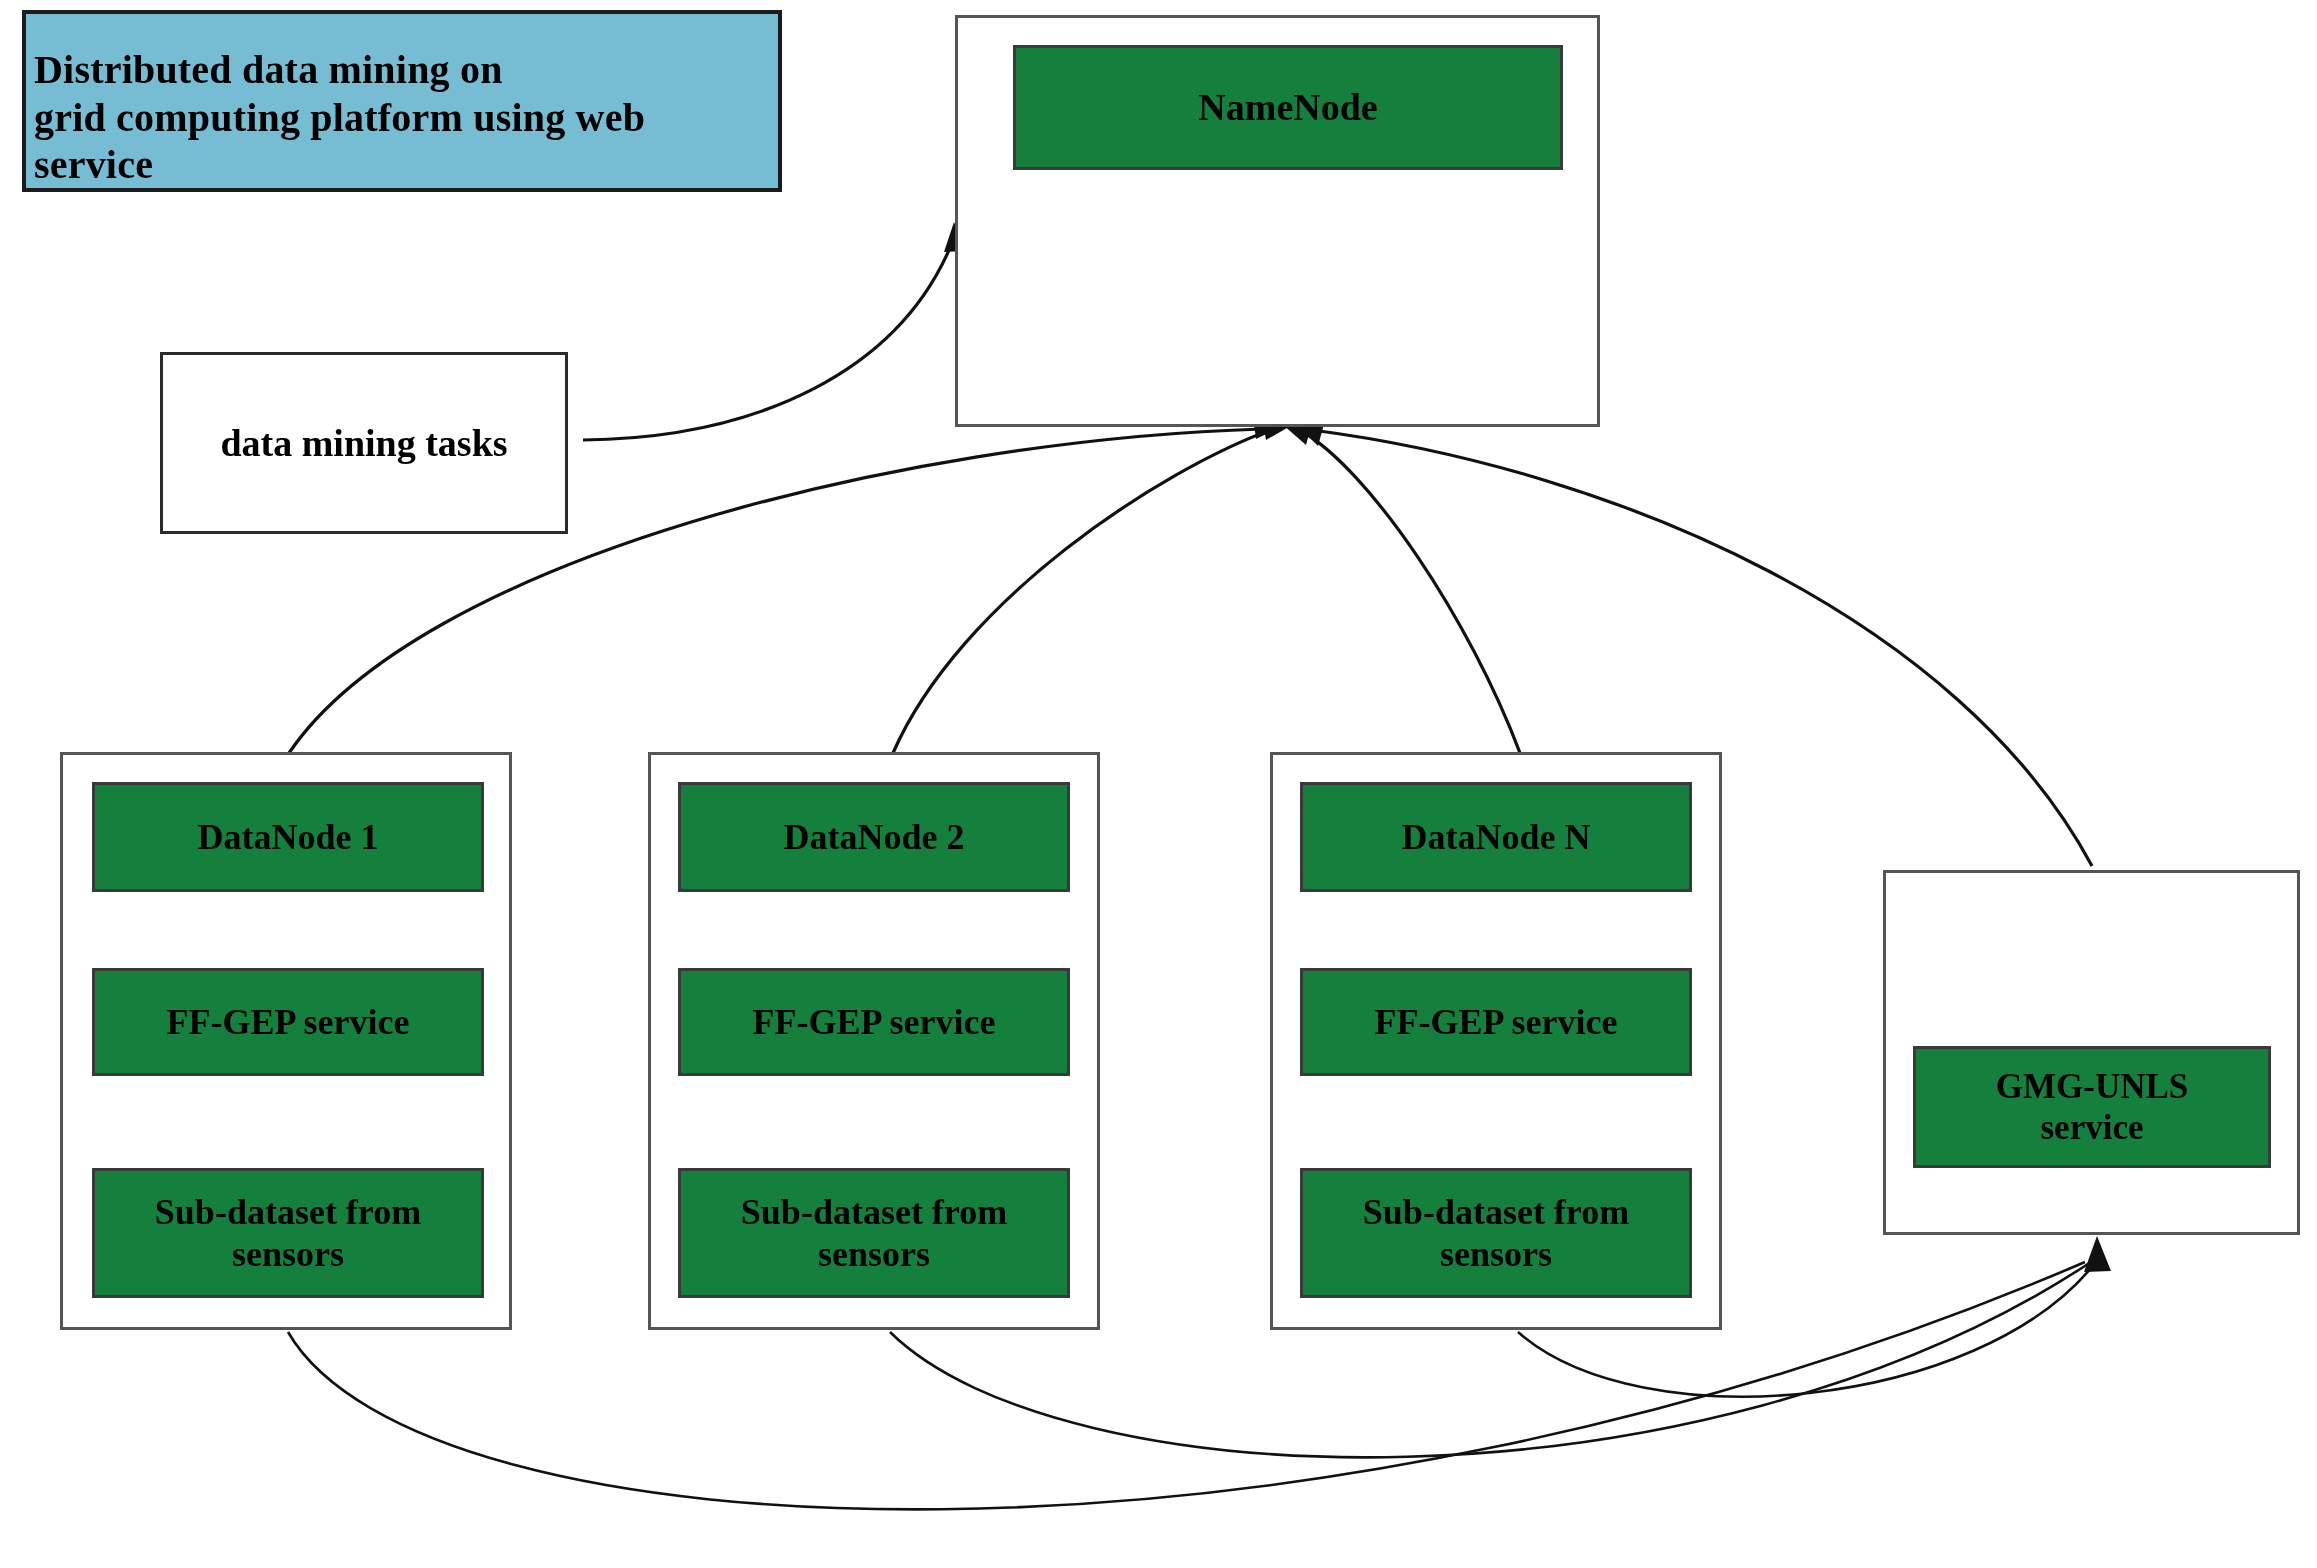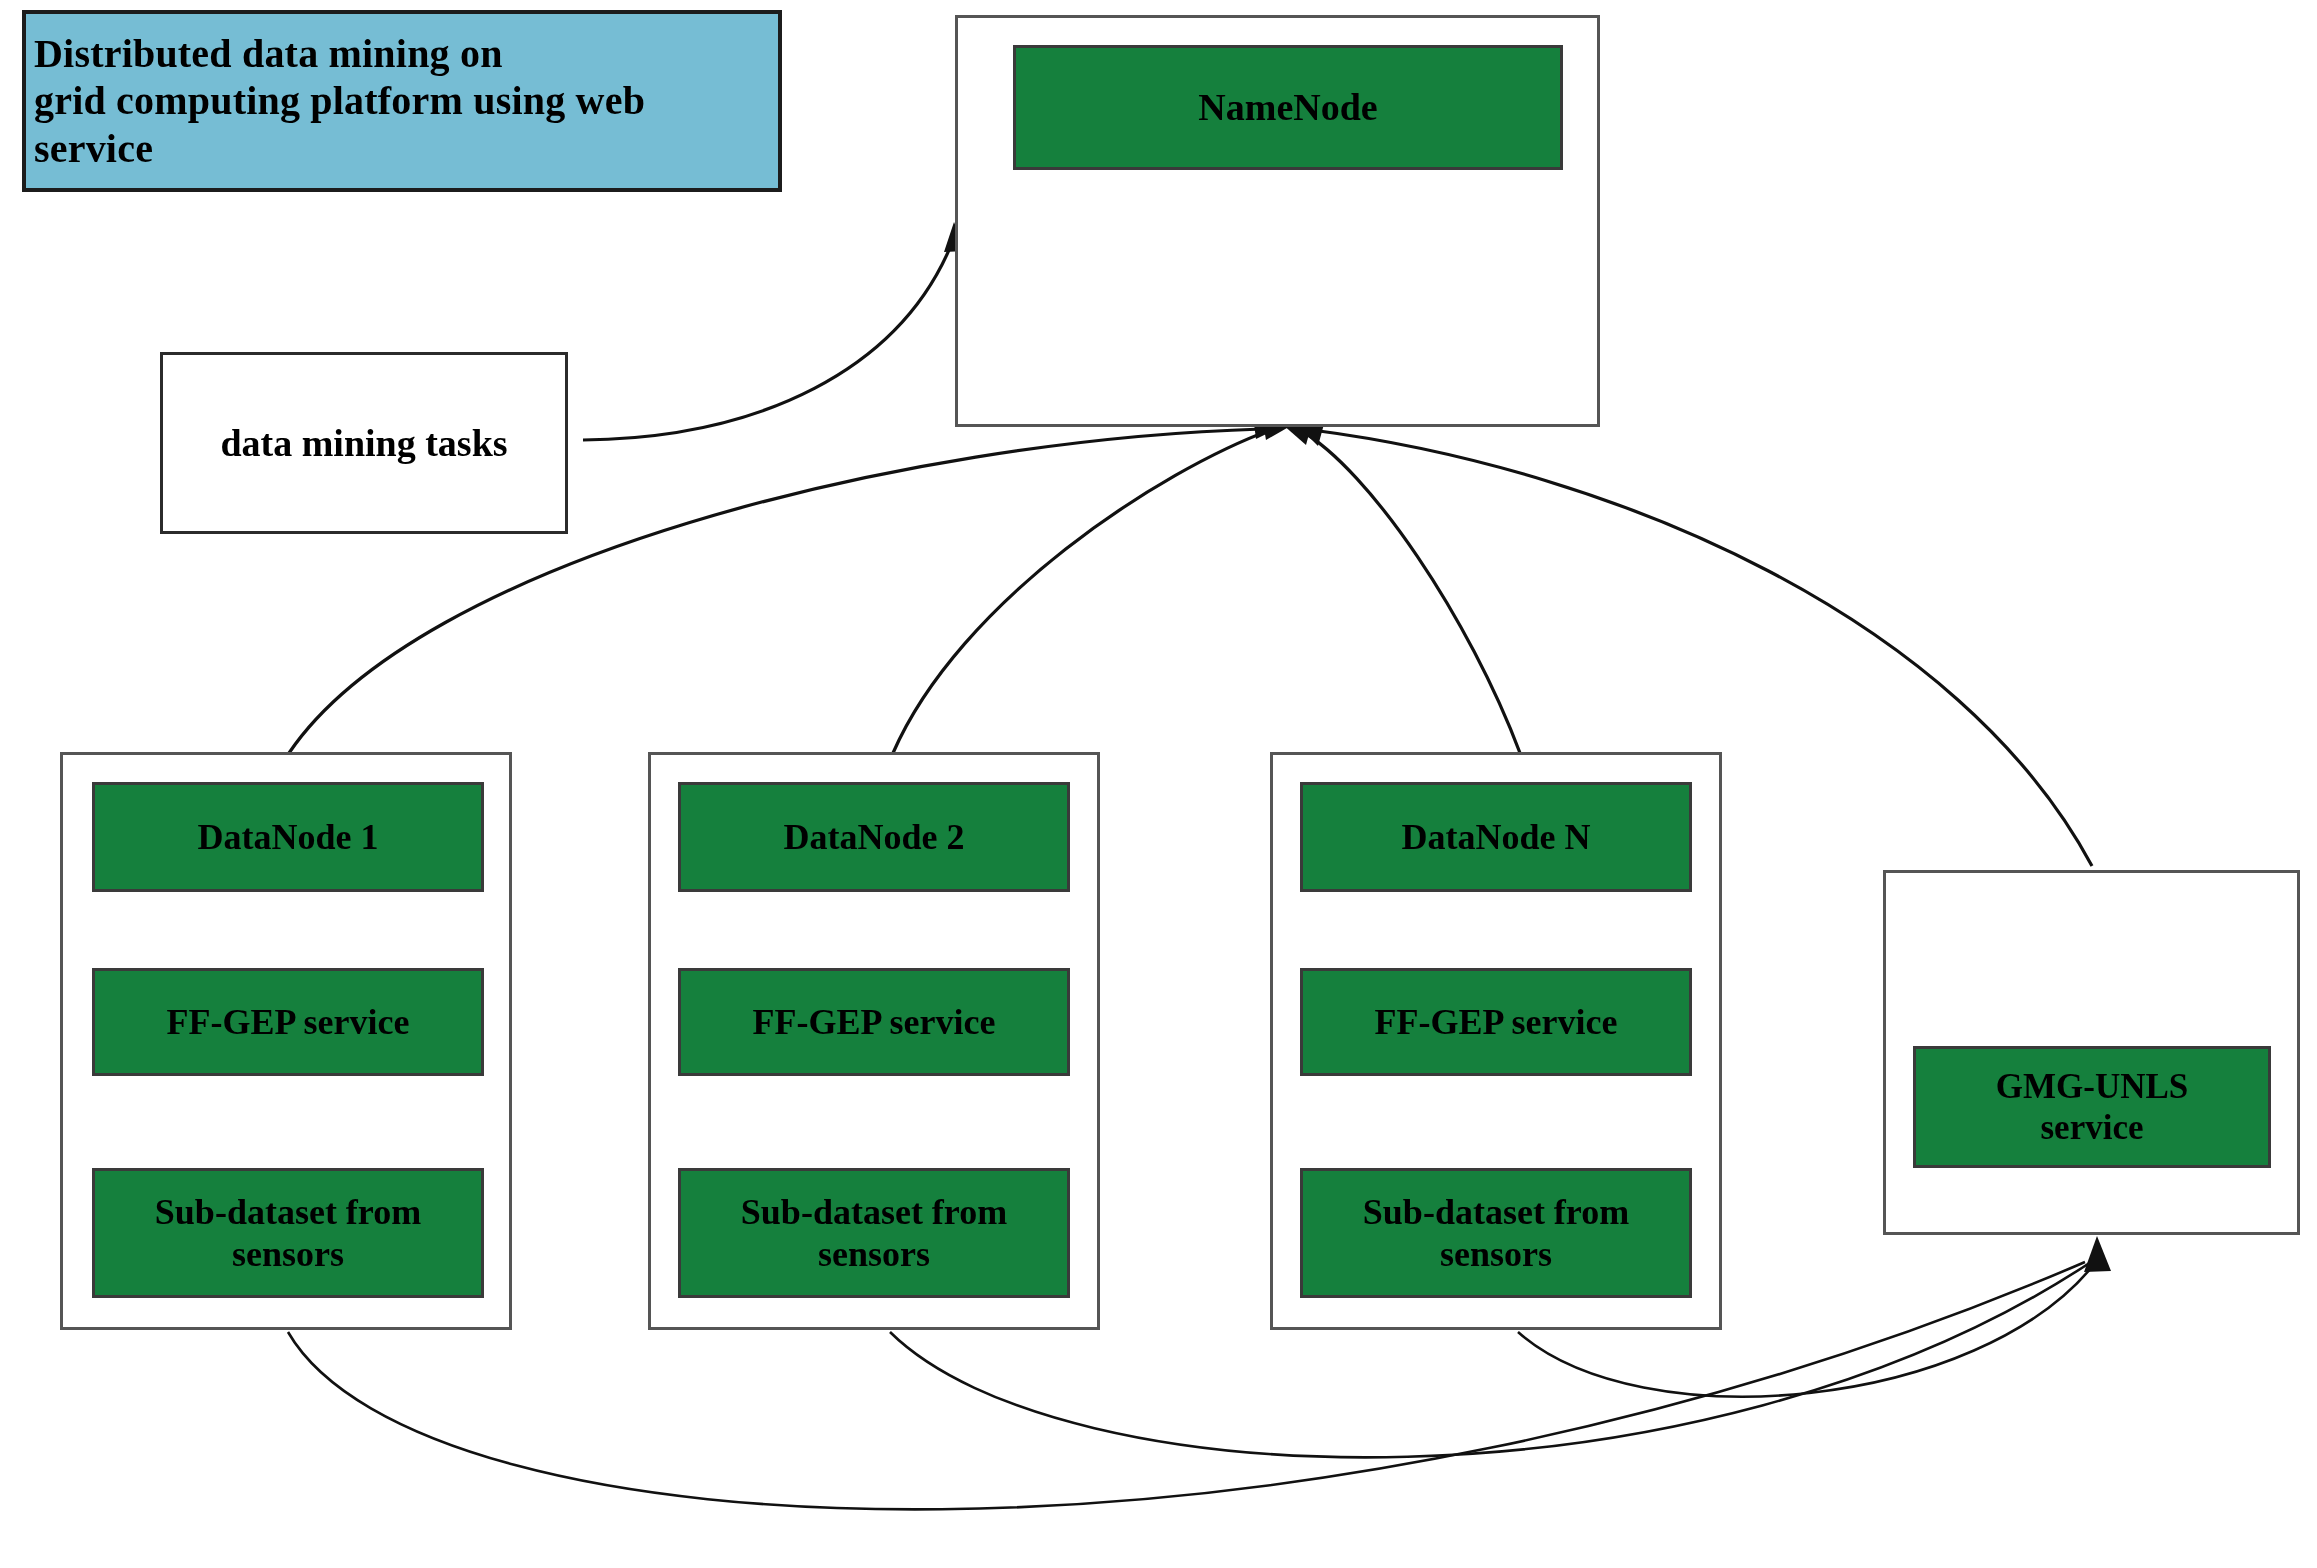--- a/index.html
+++ b/index.html
@@ -55,21 +55,21 @@
   #title-banner {
     position: absolute;
     left: 22px;
     top: 10px;
     width: 760px;
     height: 182px;
     box-sizing: border-box;
     background: #76bdd4;
     border: 4px solid #1c1c1c;
     display: flex;
-    align-items: center;
+    align-items: flex-end;
     justify-content: center;
   }
   #title-banner .lbl {
     font-size: 40px;
     letter-spacing: .2px;
   }
 
   
   #namenode-container { left: 955px; top: 15px; width: 645px; height: 412px; }
   #namenode-box      { left: 1013px; top: 45px;  width: 550px; height: 125px; }

